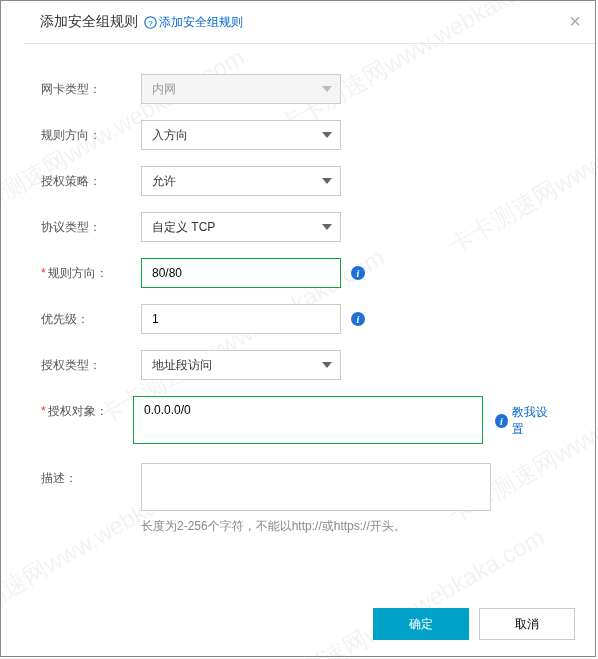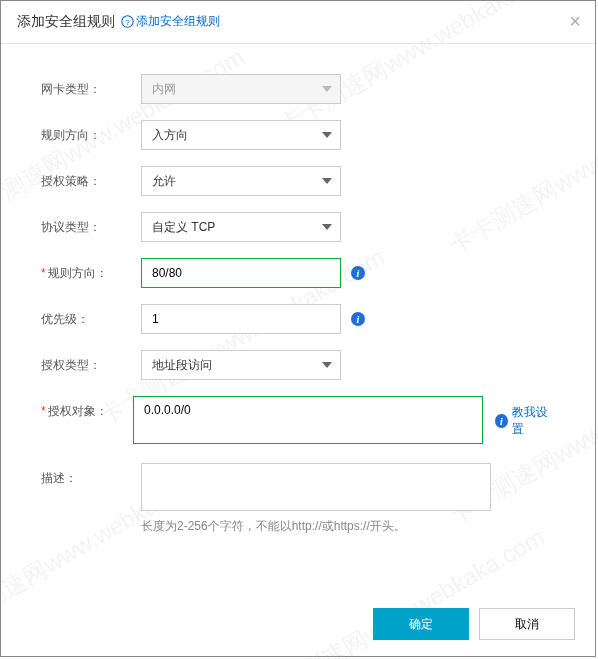--- a/index.html
+++ b/index.html
@@ -24,23 +24,24 @@
     border: 1px solid #888;
     width: 596px;
     height: 657px;
     position: relative;
     background: transparent;
   }
   .dialog-header {
     padding: 12px 16px;
     border-bottom: 1px solid #e5e5e5;
     display: flex;
-    align-items: flex-start;
+    align-items: center;
     position: relative;
     z-index: 1;
+    margin-left: 23px;
   }
   .dialog-title {
     font-size: 14px;
     color: #333;
     font-weight: 500;
   }
   .help-icon {
     color: #06c;
     margin-left: 6px;
     font-size: 13px;

